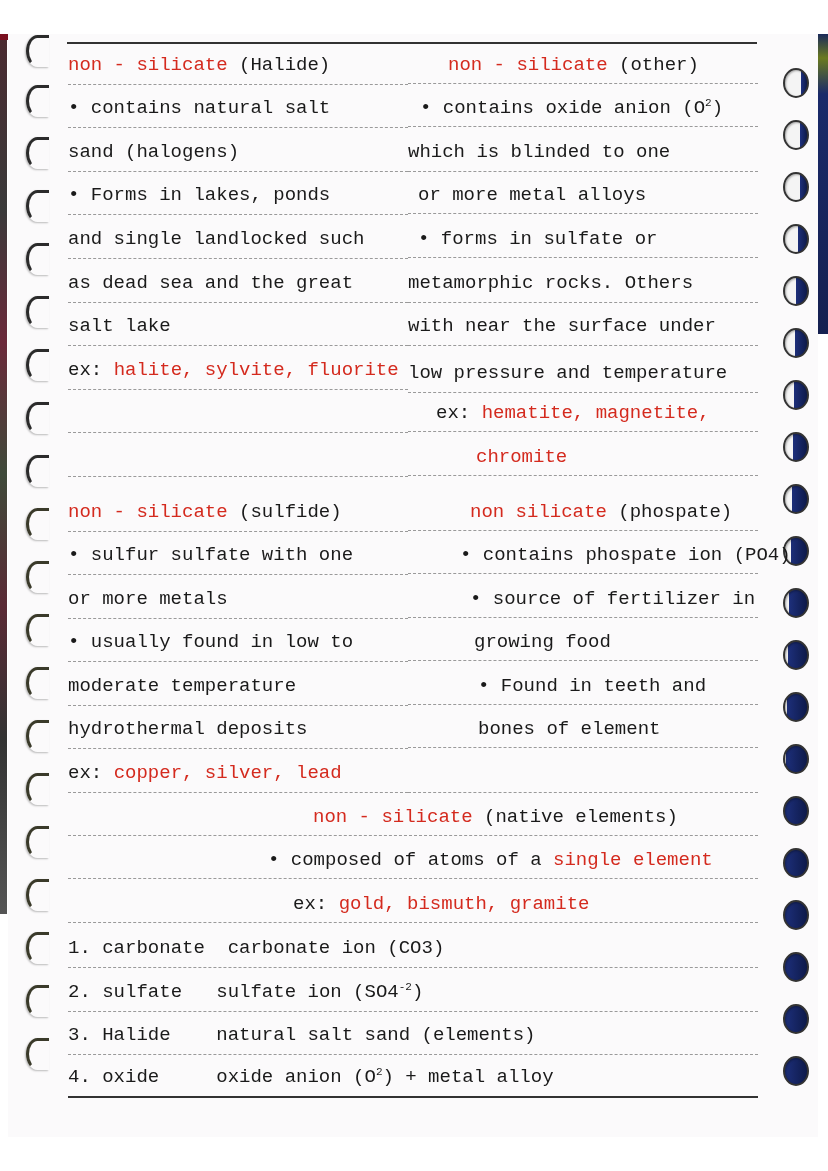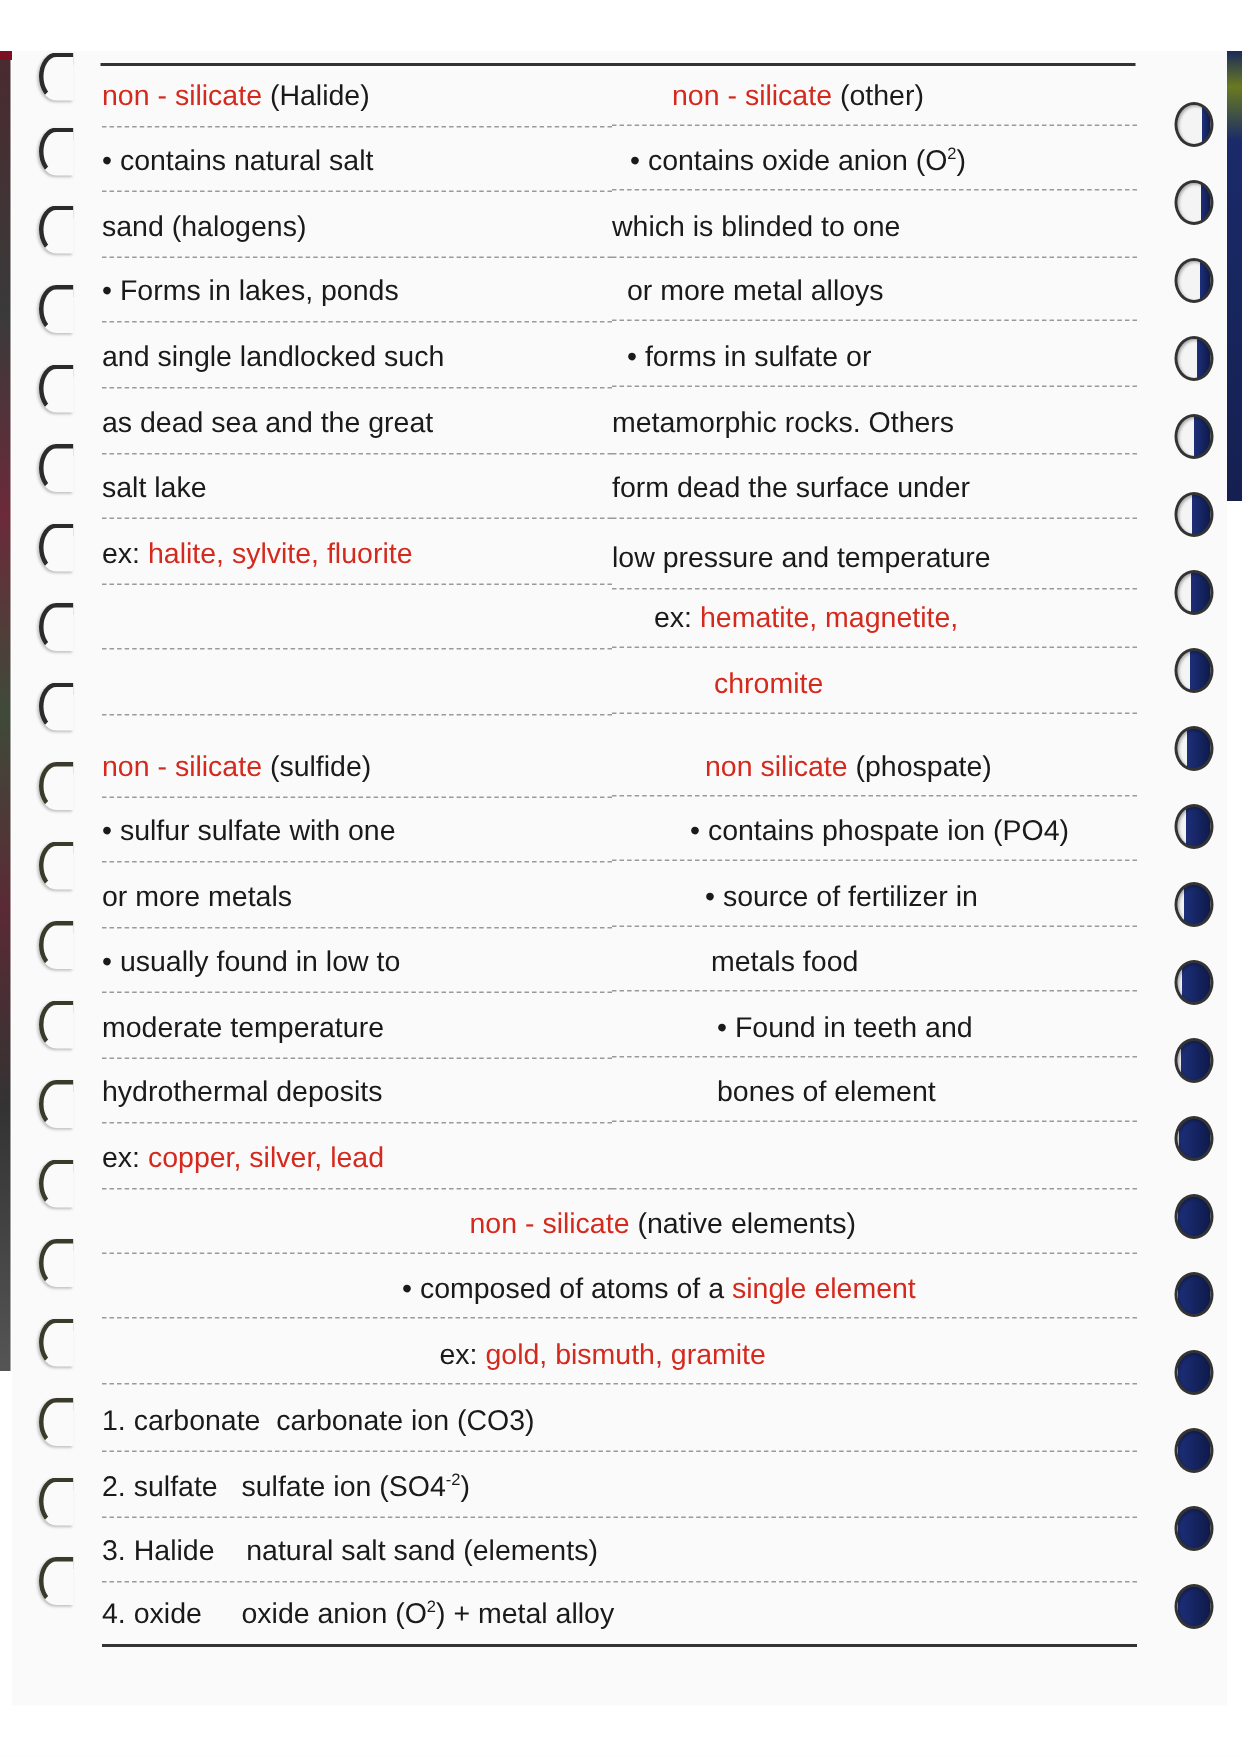--- a/index.html
+++ b/index.html
@@ -39,21 +39,21 @@
     background: linear-gradient(to right, #f4f4f4 0%, #f4f4f4 var(--split), #1d2f7a var(--split), #0e1a4a 100%);
     box-shadow: inset 1px 1px 2px rgba(0,0,0,0.3);
   }
   .top-rule {
     position: absolute; left: 67px; top: 42px; width: 690px; height: 0;
     border-top: 2px solid #333;
   }
   .line {
     position: absolute; height: 34px;
     border-bottom: 1.5px dashed #9a9a9a;
-    font-family: Liberation Sans, sans-serif;
+    font-family: Liberation Mono, monospace;
     font-size: 19px; line-height: 30px; color: #1a1a1a;
     white-space: nowrap;
   }
   .col-left { left: 68px; width: 340px; }
   .col-right { left: 408px; width: 350px; }
   .full { left: 68px; width: 690px; }
   .red { color: #d42a1e; }
   .sup { font-size: 11px; vertical-align: super; line-height: 0; }
   .last-rule { border-bottom: 2px solid #333 !important; }
 </style>
@@ -139,21 +139,21 @@
     <span class="red">non - silicate</span>
     <span>(other)</span>
   </div>
   <div class="line col-right" style="top:93px;padding-left:12px;box-sizing:border-box">
     <span>• contains oxide anion (O</span><span class="sup">2</span><span>)</span>
   </div>
   <div class="line col-right" style="top:137px">which is blinded to one</div>
   <div class="line col-right" style="top:180px;padding-left:10px;box-sizing:border-box">or more metal alloys</div>
   <div class="line col-right" style="top:224px;padding-left:10px;box-sizing:border-box">• forms in sulfate or</div>
   <div class="line col-right" style="top:268px">metamorphic rocks. Others</div>
-  <div class="line col-right" style="top:311px">form dead the surface under</div>
+  <div class="line col-right" style="top:311px">with near the surface under</div>
   <div class="line col-right" style="top:358px">low pressure and temperature</div>
   <div class="line col-right" style="top:398px;padding-left:28px;box-sizing:border-box">
     <span>ex:</span>
     <span class="red">hematite, magnetite,</span>
   </div>
   <div class="line col-right" style="top:442px;padding-left:68px;box-sizing:border-box">
     <span class="red">chromite</span>
   </div>
 </div>
 
@@ -173,21 +173,21 @@
   </div>
 </div>
 
 <div>
   <div class="line col-right" style="top:497px;padding-left:62px;box-sizing:border-box">
     <span class="red">non silicate</span>
     <span>(phospate)</span>
   </div>
   <div class="line col-right" style="top:540px;padding-left:52px;box-sizing:border-box">• contains phospate ion (PO4)</div>
   <div class="line col-right" style="top:584px;padding-left:62px;box-sizing:border-box">• source of fertilizer in</div>
-  <div class="line col-right" style="top:627px;padding-left:66px;box-sizing:border-box">metals food</div>
+  <div class="line col-right" style="top:627px;padding-left:66px;box-sizing:border-box">growing food</div>
   <div class="line col-right" style="top:671px;padding-left:70px;box-sizing:border-box">• Found in teeth and</div>
   <div class="line col-right" style="top:714px;padding-left:70px;box-sizing:border-box">bones of element</div>
   <div class="line col-right" style="top:758px"></div>
 </div>
 
 <div>
   <div class="line full" style="top:802px;padding-left:245px;box-sizing:border-box">
     <span class="red">non - silicate</span>
     <span>(native elements)</span>
   </div>

